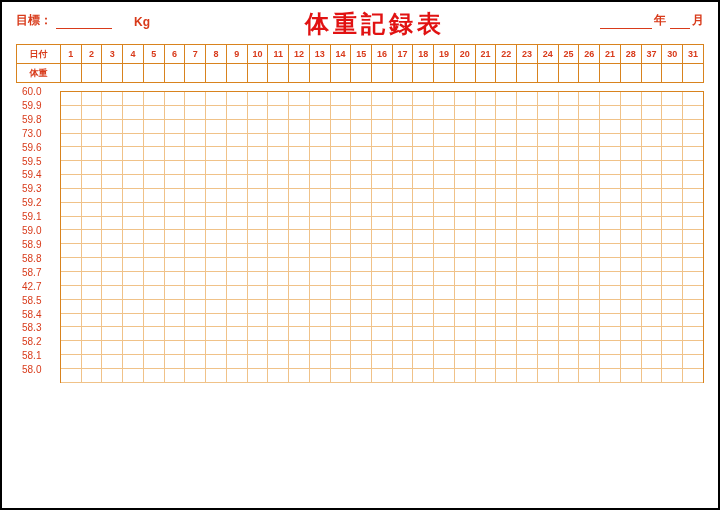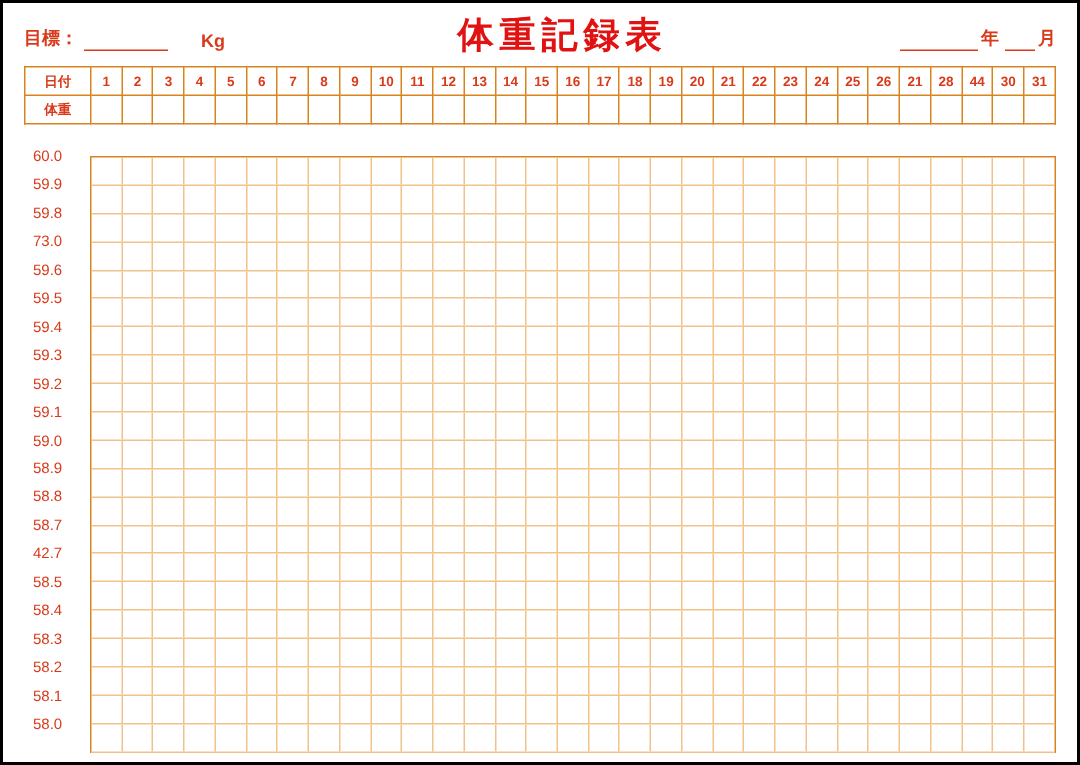--- a/index.html
+++ b/index.html
@@ -7,21 +7,21 @@
     width: 720px;
     height: 510px;
     background: #fff;
     border: 2px solid #000;
     padding: 10px 14px 12px 14px;
     font-family: "Hiragino Kaku Gothic Pro", "Meiryo", sans-serif;
     position: relative;
   }
   .header {
     display: flex;
-    align-items: center;
+    align-items: flex-start;
     color: #d83a1a;
     font-size: 12px;
     height: 26px;
     margin-bottom: 6px;
   }
   .goal-block { display: flex; align-items: flex-end; gap: 0; }
   .goal-label { font-weight: bold; }
   .goal-line {
     width: 56px;
     border-bottom: 1px solid #d83a1a;
@@ -53,23 +53,23 @@
     border: 1px solid #d8831e;
     font-size: 9px;
     color: #d83a1a;
     text-align: center;
     padding: 0;
   }
   .top-table tr { height: 19px; }
   .top-table .first-col { width: 44px; font-weight: bold; }
 
   .chart-wrap {
-    margin-top: 21px;
+    margin-top: 8px;
     display: flex;
-    height: 398px;
+    height: 292px;
   }
   .y-axis {
     width: 44px;
     display: flex;
     flex-direction: column;
     font-size: 10px;
     color: #d83a1a;
   }
   .y-axis div {
     flex: 1;
@@ -146,21 +146,21 @@
     <th>19</th>
     <th>20</th>
     <th>21</th>
     <th>22</th>
     <th>23</th>
     <th>24</th>
     <th>25</th>
     <th>26</th>
     <th>21</th>
     <th>28</th>
-    <th>44</th>
+    <th>37</th>
     <th>30</th>
     <th>31</th>
   </tr>
   <tr>
     <th class="first-col">体重</th>
     <td></td>
         <td></td>
         <td></td>
         <td></td>
         <td></td>

